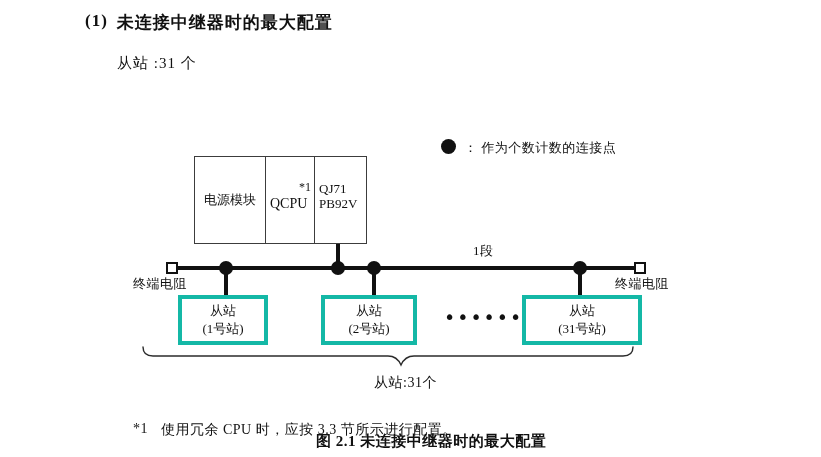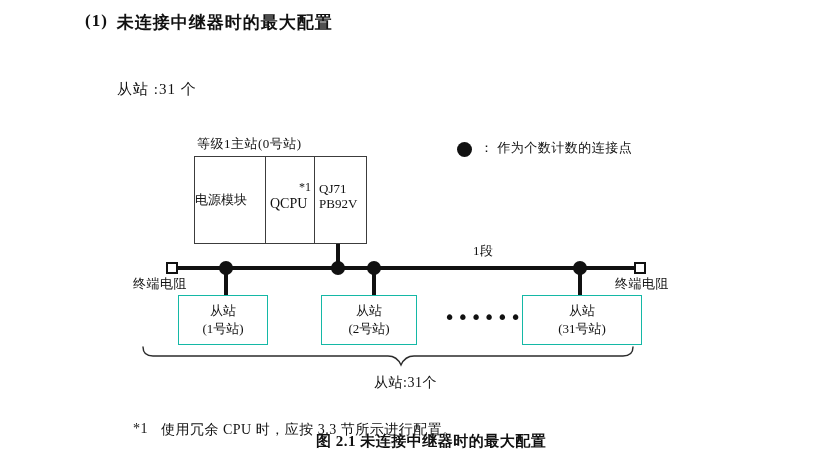--- a/index.html
+++ b/index.html
@@ -15,44 +15,44 @@
   .abs { position:absolute; }
 
   
   .heading {
     left:85px; top:11px;
     font-size:17px; font-weight:bold;
     display:flex; gap:9px; letter-spacing:1px;
   }
   .spec-line { left:117px; font-size:15px; letter-spacing:1px; }
   .spec-1 { top:44px; }
-  .spec-2 { top:80px;text-align:right; }
+  .spec-2 { top:54px;text-align:right; }
 
   
   .dlabel { font-size:13px; letter-spacing:0.5px; white-space:nowrap; }
 
   
   .master-label { left:197px; top:135px; }
   .master-box {
     left:194px; top:156px; width:173px; height:88px;
     border:1px solid #3c3c3c;
     display:flex;
   }
   .cell { position:relative; height:100%; }
   .cell + .cell { border-left:1px solid #3c3c3c; }
-  .cell-power { width:70px; display:flex; align-items:center; }
+  .cell-power { width:70px; display:flex; align-items:center; justify-content:center; }
   .cell-power span { font-size:13px; }
   .cell-cpu { width:49px; }
   .cpu-note { position:absolute; top:23px; right:3px; font-size:12px; }
   .cpu-name { position:absolute; top:39px; left:4px; font-size:14px; }
   .cell-pb { width:52px; }
   .pb-lines { position:absolute; top:24px; left:4px; font-size:13px; line-height:15px; }
 
   
-  .legend { left:457px; top:139px; display:flex; align-items:flex-end; gap:8px; }
+  .legend { left:441px; top:139px; display:flex; align-items:flex-start; gap:8px; }
   .legend-dot { width:15px; height:15px; border-radius:50%; background:#111; flex:0 0 auto; }
   .legend-text { font-size:13px; letter-spacing:0.5px; }
 
   
   .bus-line { left:178px; top:266px; width:456px; height:4px; background:#111; }
   .terminator {
     width:12px; height:12px; top:262px;
     background:#ffffff; border:2px solid #111;
   }
   .terminator-left { left:166px; }
@@ -69,21 +69,21 @@
 
   .connector { width:4px; background:#111; }
   .conn-master { left:336px; top:244px; height:24px; }
   .conn-s1 { left:224px; top:268px; height:28px; }
   .conn-s2 { left:372px; top:268px; height:28px; }
   .conn-s31 { left:578px; top:268px; height:28px; }
 
   
   .slave-box {
     top:295px; height:50px;
-    border:1px solid #14b8a6;
+    border:4px solid #14b8a6;
     display:flex; flex-direction:column; align-items:center; justify-content:center;
     font-size:13px; line-height:18px; text-align:center;
   }
   .slave-1 { left:178px; width:90px; }
   .slave-2 { left:321px; width:96px; }
   .slave-31 { left:522px; width:120px; }
 
   .ellipsis {
     left:444px; top:306px; width:68px;
     font-size:19px; letter-spacing:2px; color:#111;
@@ -103,21 +103,20 @@
 <body>
 
 <div class="page">
 
   <div class="abs heading">
     <span>(1)</span>
     <span>未连接中继器时的最大配置</span>
   </div>
   <div class="abs spec-line spec-2">从站 :31 个</div>
 
-  <div class="abs dlabel master-label">等级1主站(0号站)</div>
   <div class="abs master-box">
     <div class="cell cell-power">
       <span>电源模块</span>
     </div>
     <div class="cell cell-cpu">
       <span class="cpu-note">*1</span>
       <span class="cpu-name">QCPU</span>
     </div>
     <div class="cell cell-pb">
       <div class="pb-lines">

